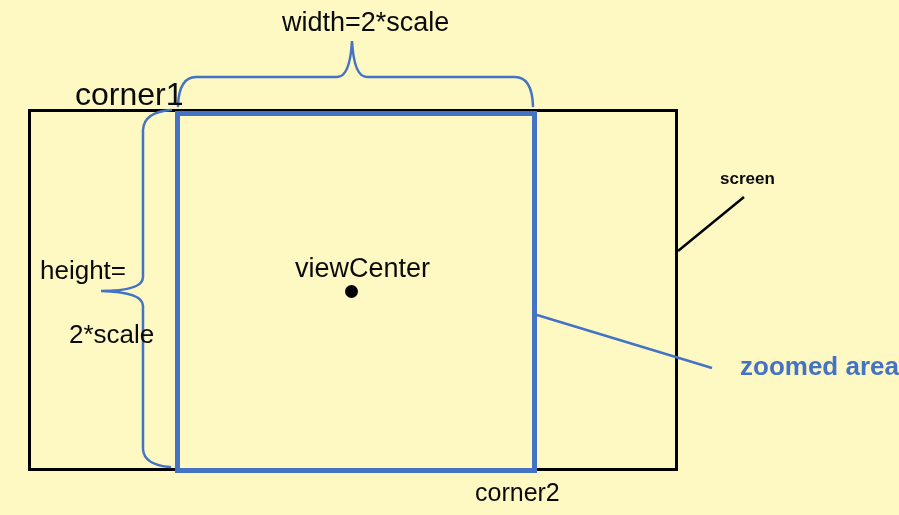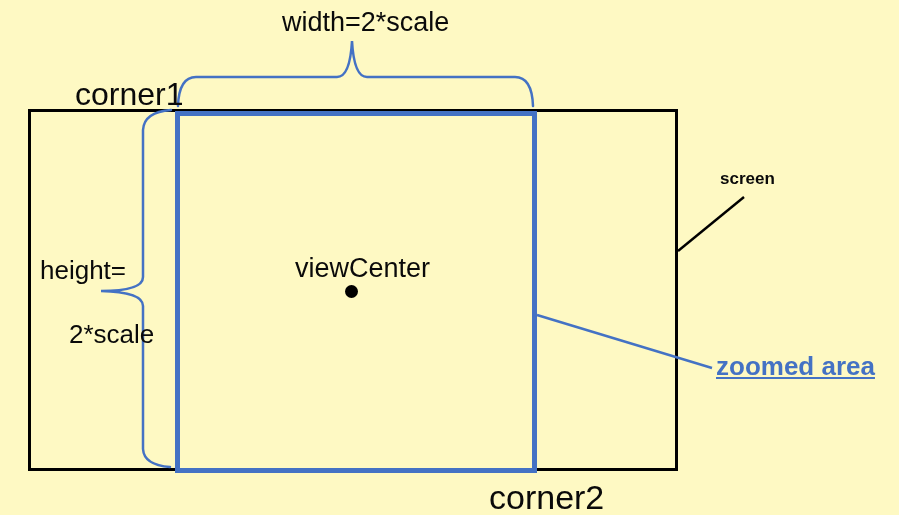--- a/index.html
+++ b/index.html
@@ -47,22 +47,22 @@
     position: absolute;
     white-space: nowrap;
     line-height: 1.1;
   }
   .lbl-width      { left: 282px; top: 8px;   font-size: 27px; }
   .lbl-corner1    { left: 75px;  top: 77px;  font-size: 32px; }
   .lbl-height1    { left: 40px;  top: 256px; font-size: 26px; }
   .lbl-height2    { left: 37px;  top: 320px; font-size: 26px; margin-left: 32px; }
   .lbl-viewcenter { left: 295px; top: 254px; font-size: 27px; text-align: right; }
   .lbl-screen     { left: 720px; top: 170px; font-size: 17px; font-weight: 700; }
-  .lbl-zoomed     { left: 716px; top: 352px; font-size: 26px; font-weight: 700; color: #4472C4; text-decoration: underline; }
-  .lbl-corner2    { left: 489px; top: 479px; font-size: 34px; }
+  .lbl-zoomed     { left: 740px; top: 352px; font-size: 26px; font-weight: 700; color: #4472C4; }
+  .lbl-corner2    { left: 475px; top: 479px; font-size: 25px; }
 </style>
 </head>
 <body>
 
 <div class="canvas">
 
   <div class="rect screen-rect"></div>
 
   <div class="rect zoomed-rect"></div>
 

